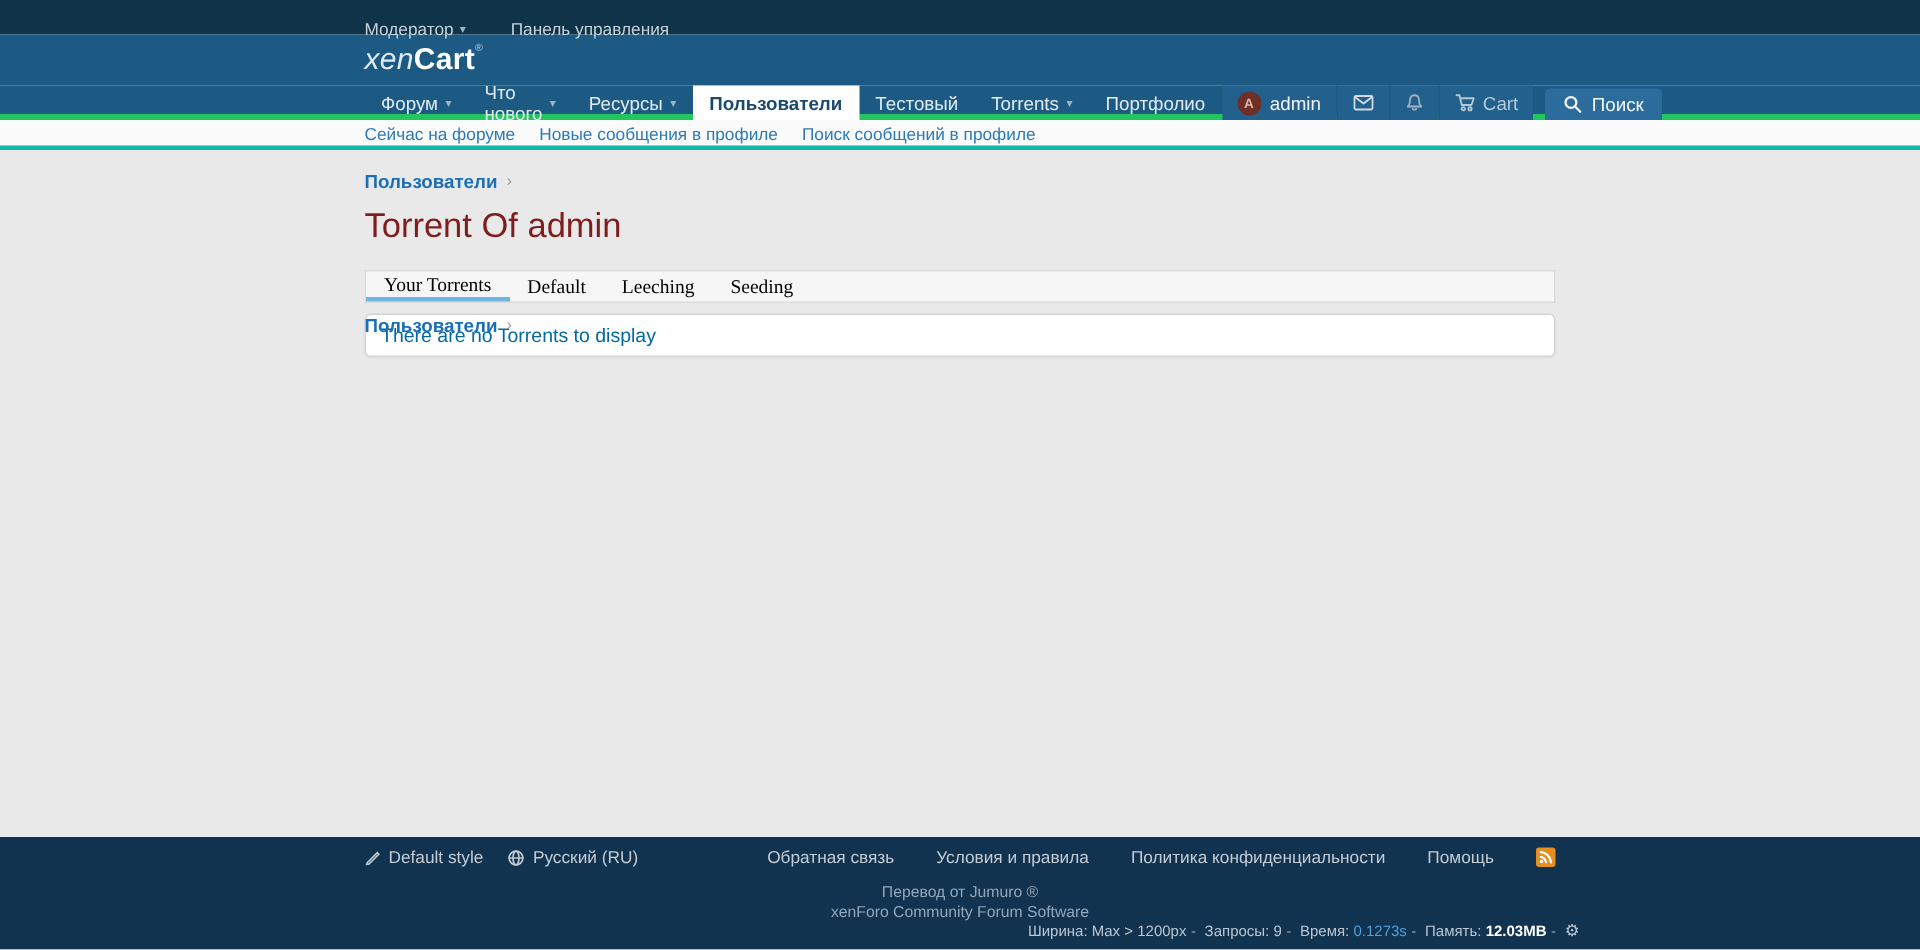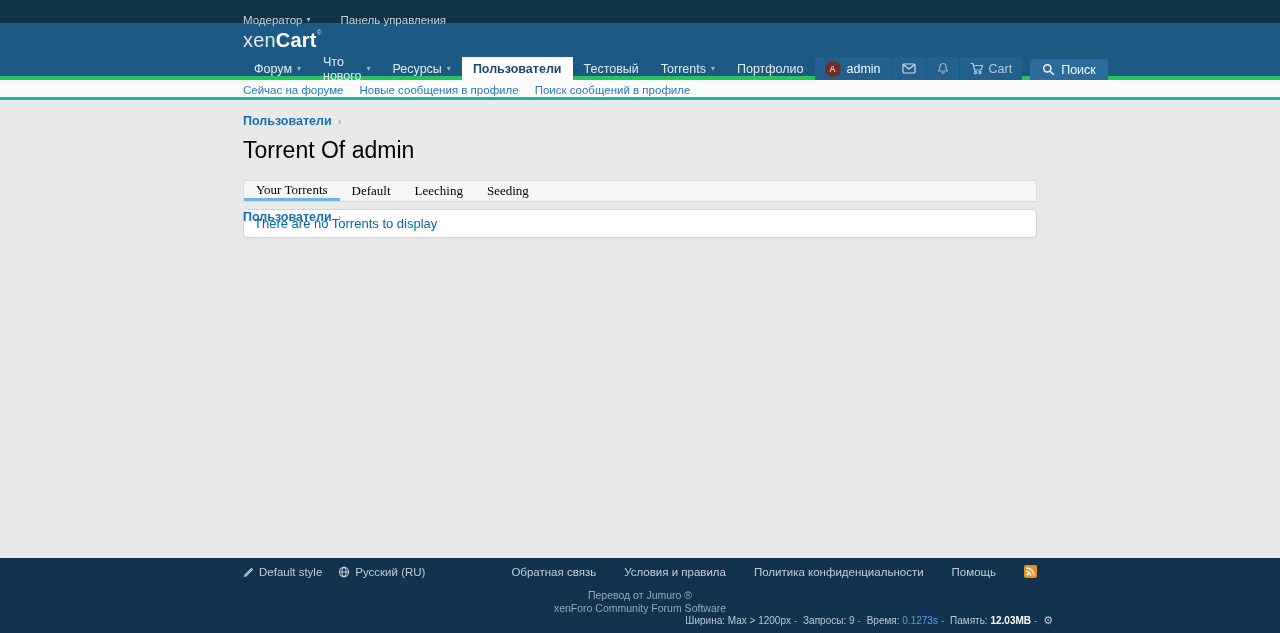--- a/index.html
+++ b/index.html
@@ -15,21 +15,21 @@
   .adminbar { height:23px; background:#0f3349; }
   .adminbar .container { display:flex; align-items:center; height:39px; gap:30px; }
   .adminbar a { font-size:11.5px; color:#c6d2dc; text-decoration:none; display:flex; align-items:center; gap:4px; cursor:pointer; }
   .caret { font-size:8px; color:#9db3c4; line-height:1; }
   .caret::after { content:"▾"; }
 
   
   .header { height:34px; background:#1d5a83; }
   .header .container { display:flex; align-items:center; height:34px; }
   .logo { color:#ffffff; font-size:20px; letter-spacing:.2px; cursor:pointer; }
-  .logo .xen { font-weight:300; color:#dfe9f1; }
+  .logo .xen { font-weight:300; color:#dfe9f1;font-style:italic; }
   .logo .foro { font-weight:700; }
   .logo .mark { font-size:7px; vertical-align:top; color:#bfd0dd; }
 
   
   .navbar { height:23px; background:#1d5a83; border-bottom:4px solid #22c55e; }
   .navbar .container { display:flex; align-items:stretch; height:23px; }
   .nav-tab { display:flex; align-items:center; gap:5px; padding:0 11px; font-size:12.5px; color:#e2ebf2; cursor:pointer; }
   .nav-tab.active { background:#ffffff; color:#1c4a6e; font-weight:bold; }
   .nav-right { margin-left:auto; display:flex; align-items:stretch; }
   .acct { display:flex; align-items:center; gap:6px; padding:0 10px; background:#22618d; cursor:pointer; }
@@ -46,21 +46,21 @@
   .subnav { height:20px; background:#fbfbfb; border-bottom:3px solid #14b8a6; }
   .subnav .container { display:flex; align-items:center; height:20px; gap:16px; }
   .subnav a { font-size:11.5px; color:#2a7ab8; text-decoration:none; cursor:pointer; }
 
   
   .page { height:458px; position:relative; padding-top:8px; }
   .crumb { display:flex; align-items:center; gap:6px; font-size:12.5px; margin-top:6px; }
   .crumb a { color:#1b6fb5; font-weight:bold; text-decoration:none; cursor:pointer; }
   .crumb .chev { color:#9a9a9a; font-size:11px; }
   .crumb .chev::after { content:"›"; }
-  h1.title { margin:9px 0 16px 0; font-size:23px; font-weight:400; color:#000000; }
+  h1.title { margin:9px 0 16px 0; font-size:23px; font-weight:400; color:#7f1d1d; }
 
   .tabstrip { display:flex; align-items:stretch; height:22px; background:#f6f6f6; border:1px solid #dcdcdc; }
   .tabstrip .tab { font-family:"Liberation Serif", serif; font-size:13px; color:#000000;
                    padding:0 12px; display:flex; align-items:center; cursor:pointer; }
   .tabstrip .tab.active { border-bottom:3px solid #6fb3e0; }
 
   .empty-box { margin-top:7px; background:#ffffff; border:1px solid #d4d4d4; border-radius:4px;
                padding:6px 10px; font-size:13px; color:#0369a1; box-shadow:0 1px 1px rgba(0,0,0,.03); }
 
   .crumb.bottom { position:absolute; bottom:14px; left:0; }

